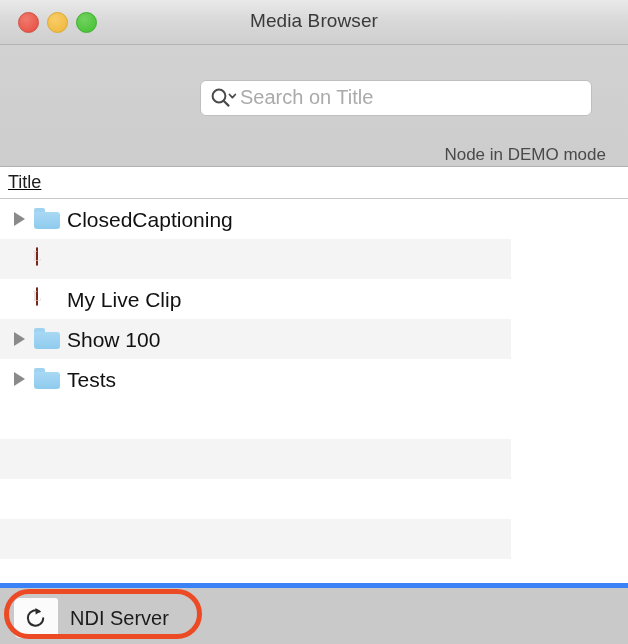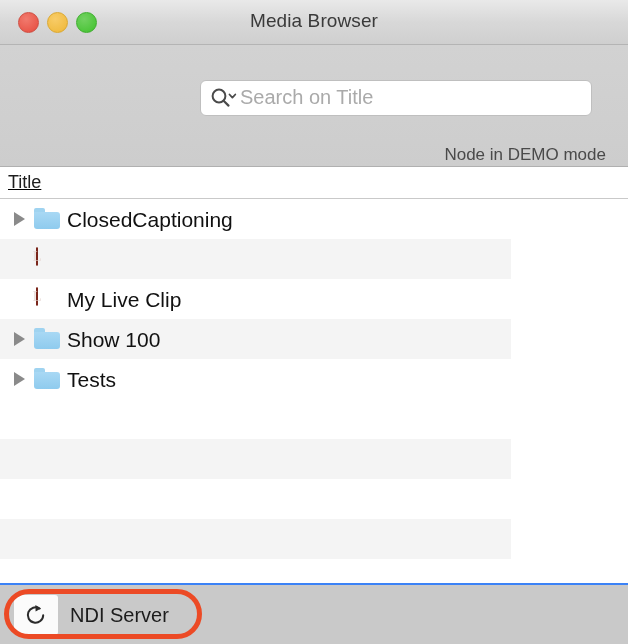--- a/index.html
+++ b/index.html
@@ -228,21 +228,21 @@
   }
 
   
   .bottom-bar {
     position: absolute;
     left: 0;
     top: 583px;
     width: 628px;
     height: 61px;
     background: #c9c9c9;
-    border-top: 2px solid #3b82f6;
+    border-top: 5px solid #3b82f6;
     box-sizing: border-box;
   }
   .refresh-button {
     position: absolute;
     left: 14px;
     top: 10px;
     width: 44px;
     height: 40px;
     background: #fbfbfb;
     border-radius: 6px 3px 3px 6px;

